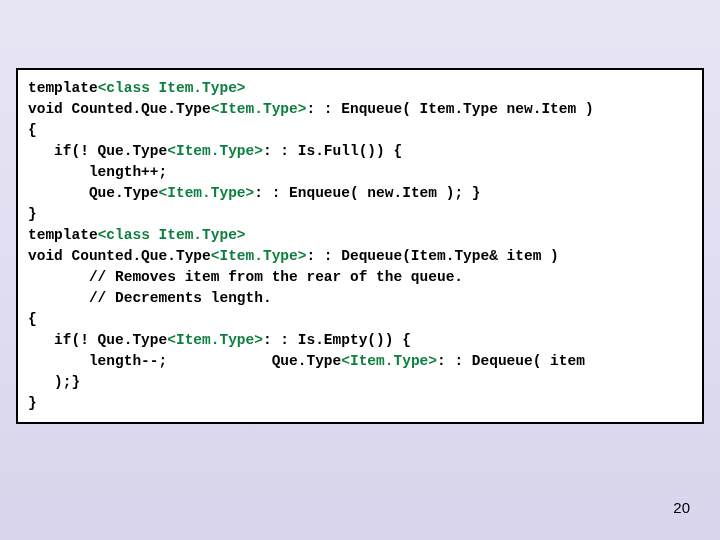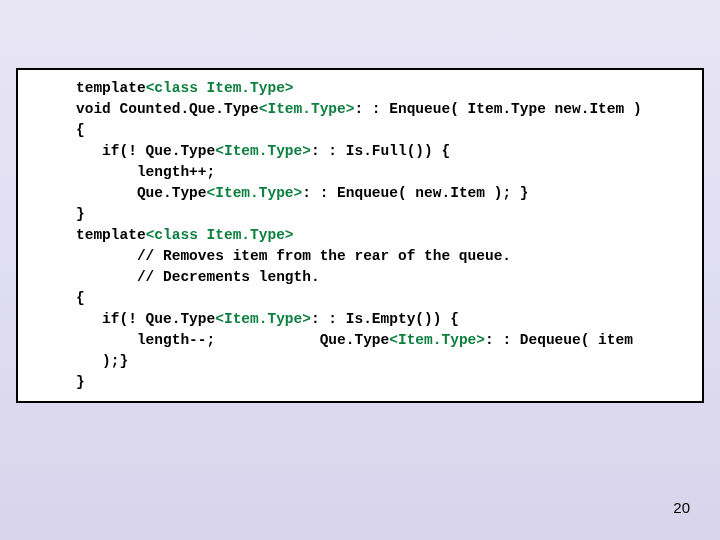--- a/index.html
+++ b/index.html
@@ -21,21 +21,20 @@
     border: 2px solid #000000;
     padding: 8px 10px;
     box-sizing: border-box;
   }
   .code-line {
     font-weight: bold;
     font-size: 14.5px;
     line-height: 1.45;
     white-space: pre;
     color: #000000;
-    margin-left: 48px;
   }
   .tparam {
     color: #0d7f3e;
   }
   .page-number {
     position: absolute;
     bottom: 24px;
     right: 30px;
     font-family: Arial, sans-serif;
     font-size: 15px;
@@ -47,20 +46,21 @@
 
 <div class="code-box" id="code-container">
     <div class="code-line"><span>template</span><span class="tparam">&lt;class Item.Type&gt;</span></div>
     <div class="code-line"><span>void Counted.Que.Type</span><span class="tparam">&lt;Item.Type&gt;</span><span>: : Enqueue( Item.Type new.Item )</span></div>
     <div class="code-line"><span>{</span></div>
     <div class="code-line"><span>   if(! Que.Type</span><span class="tparam">&lt;Item.Type&gt;</span><span>: : Is.Full()) {</span></div>
     <div class="code-line"><span>       length++;</span></div>
     <div class="code-line"><span>       Que.Type</span><span class="tparam">&lt;Item.Type&gt;</span><span>: : Enqueue( new.Item ); }</span></div>
     <div class="code-line"><span>}</span></div>
     <div class="code-line"><span>template</span><span class="tparam">&lt;class Item.Type&gt;</span></div>
+    <div class="code-line"><span>void Counted.Que.Type</span><span class="tparam">&lt;Item.Type&gt;</span><span>: : Dequeue(Item.Type&amp; item )</span></div>
     <div class="code-line"><span>       // Removes item from the rear of the queue.</span></div>
     <div class="code-line"><span>       // Decrements length.</span></div>
     <div class="code-line"><span>{</span></div>
     <div class="code-line"><span>   if(! Que.Type</span><span class="tparam">&lt;Item.Type&gt;</span><span>: : Is.Empty()) {</span></div>
     <div class="code-line"><span>       length--;            Que.Type</span><span class="tparam">&lt;Item.Type&gt;</span><span>: : Dequeue( item</span></div>
     <div class="code-line"><span>   );}</span></div>
     <div class="code-line"><span>}</span></div>
   </div>
 
 <div class="page-number">20</div>

